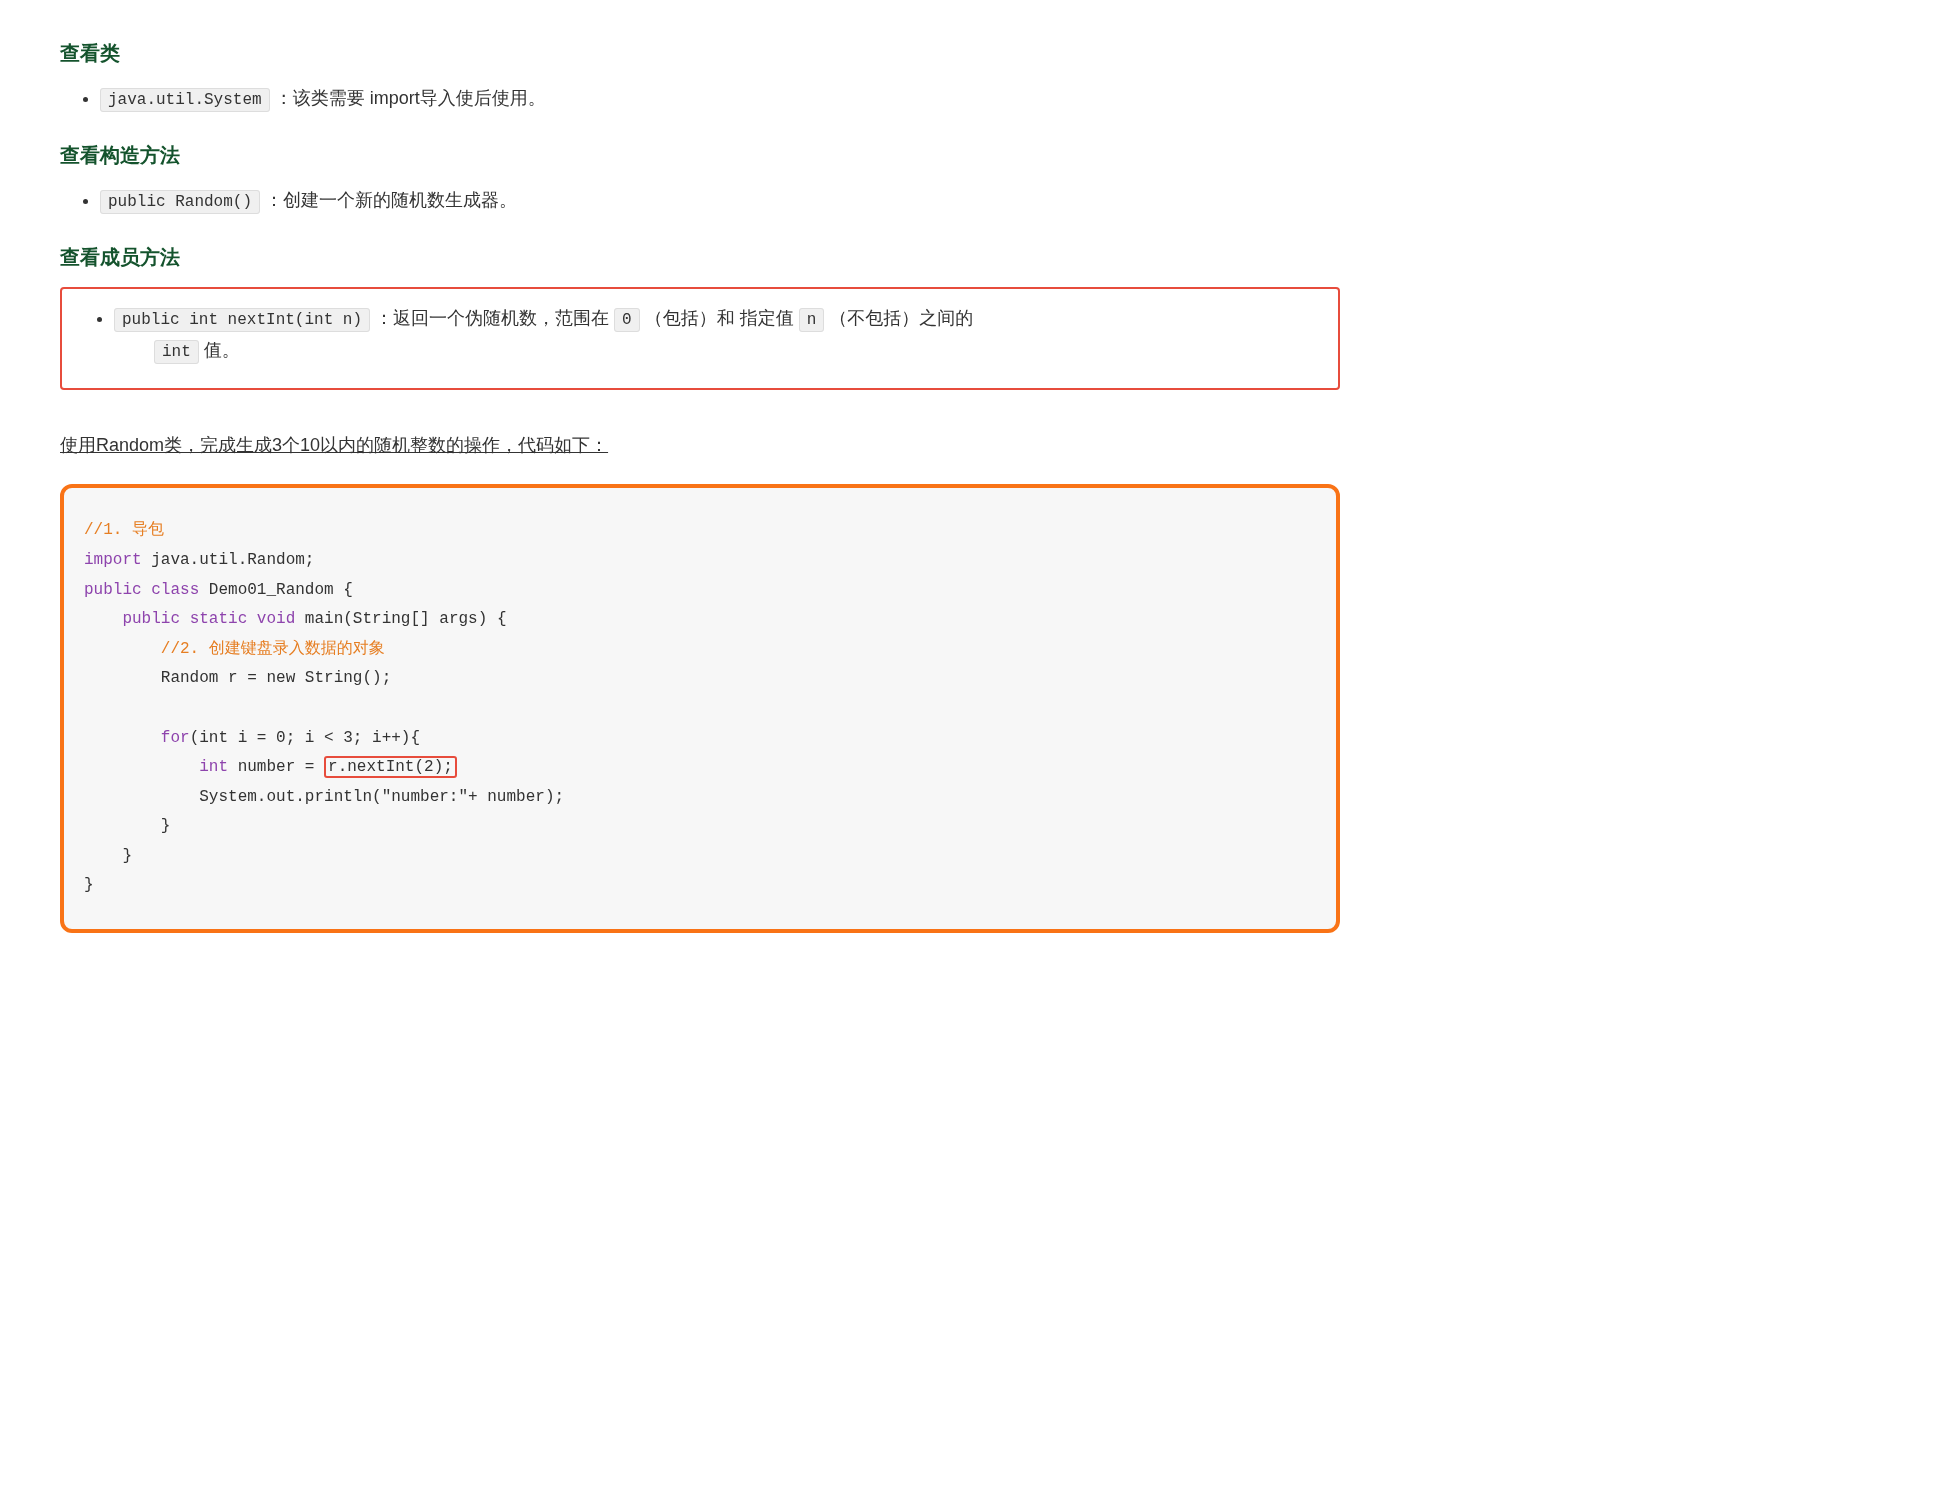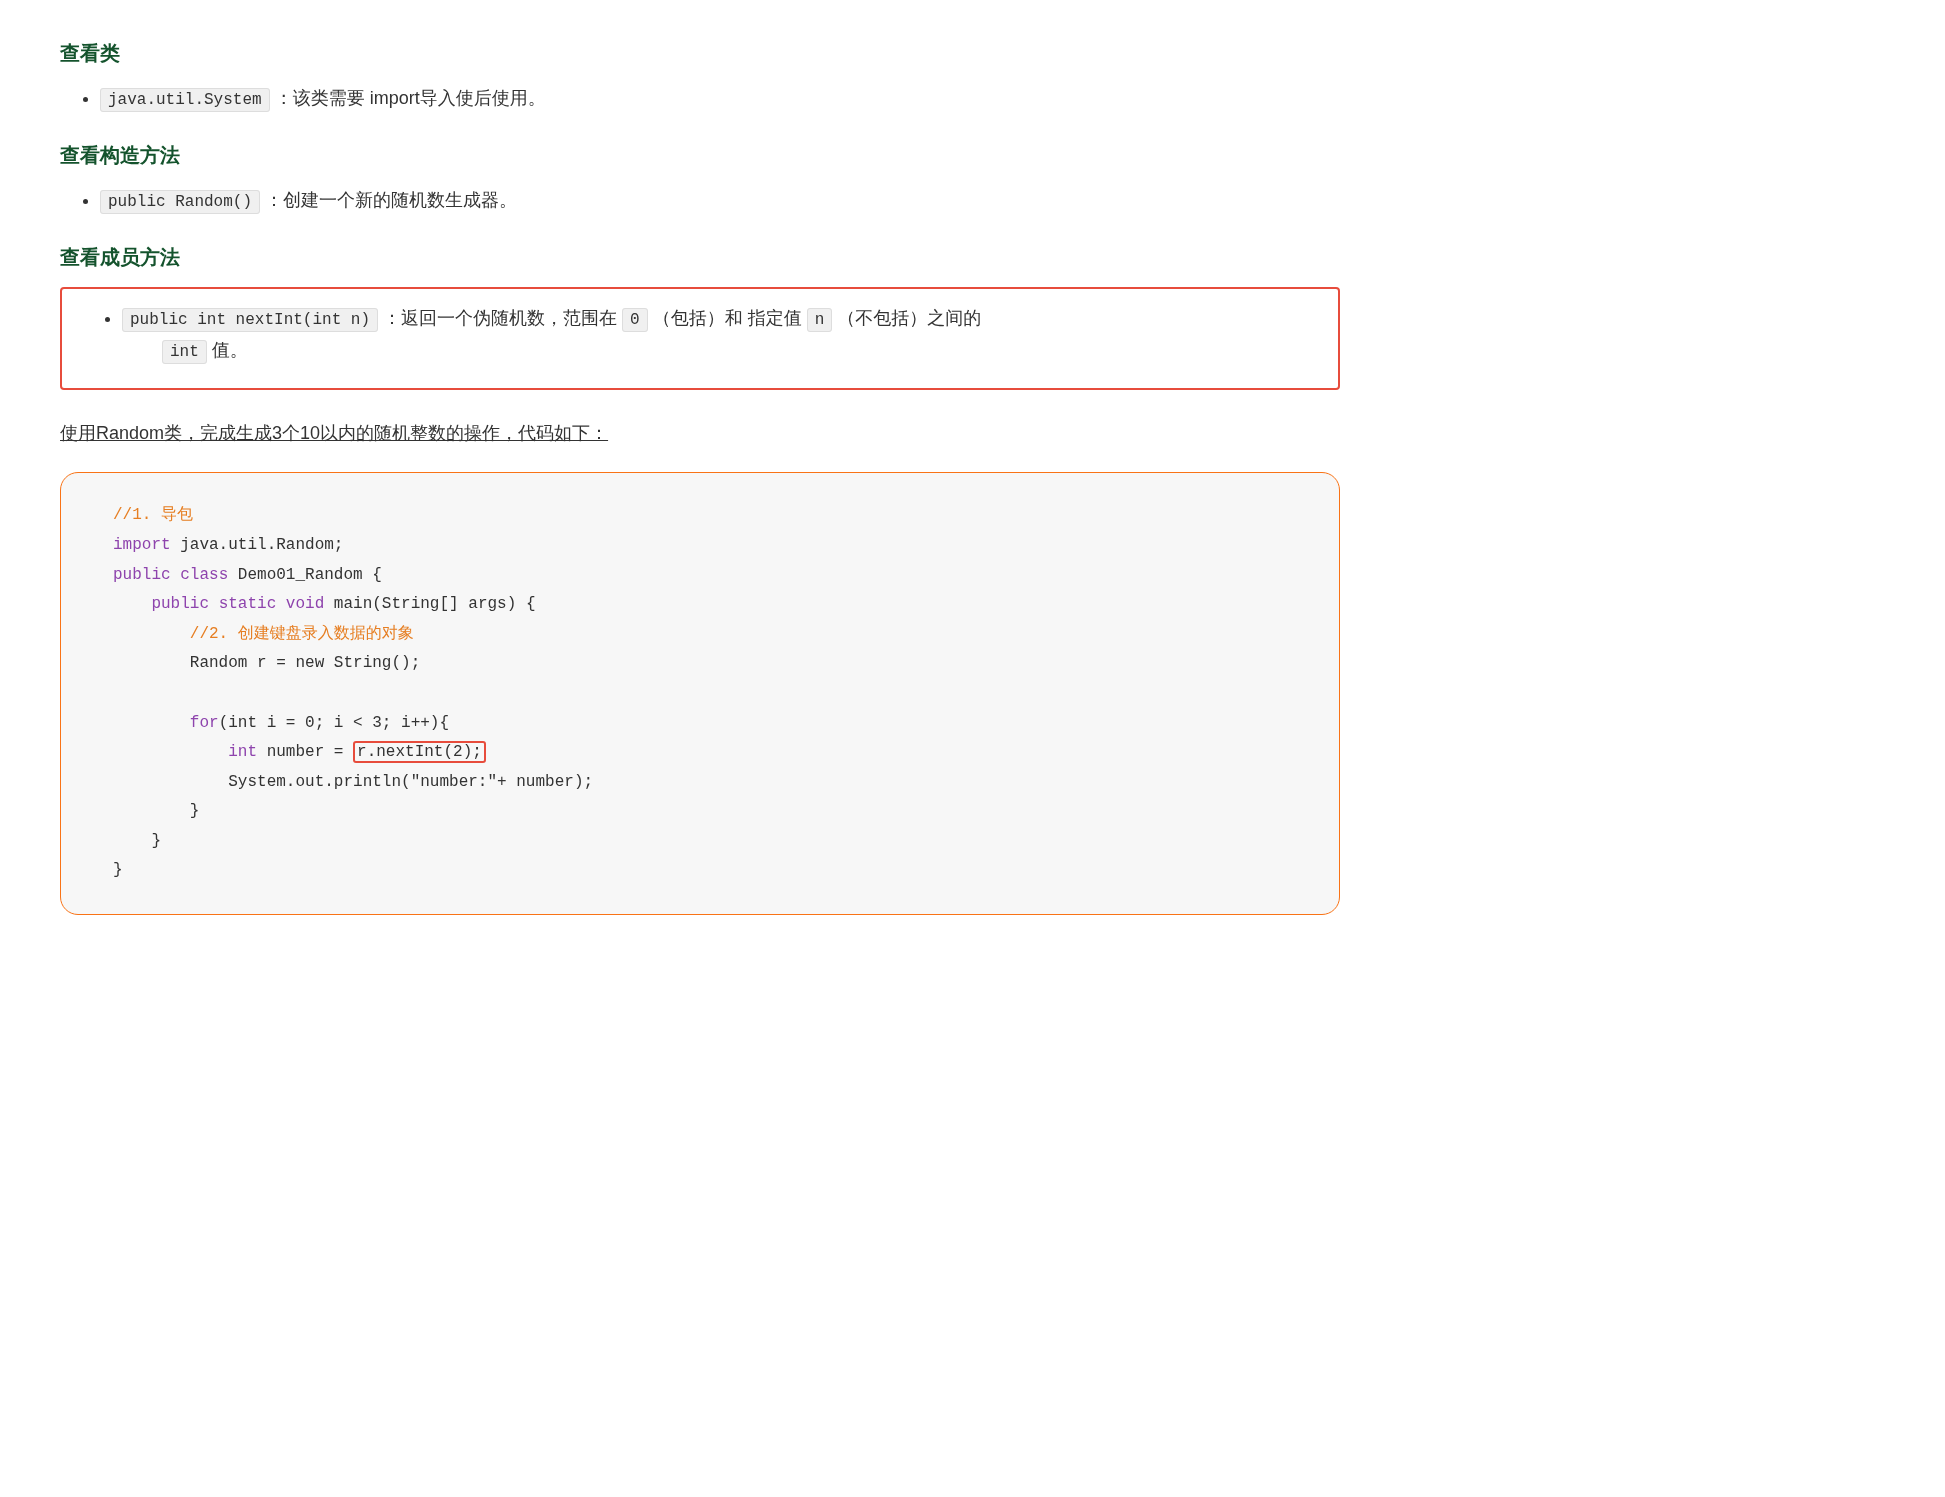--- a/index.html
+++ b/index.html
@@ -44,44 +44,44 @@
       font-size: 16px;
     }
 
     .section {
       margin-bottom: 28px;
     }
 
     .highlight-box {
       border: 2px solid #e74c3c;
       border-radius: 4px;
-      padding: 14px 20px;
-      margin-bottom: 28px;
+      padding: 14px 12px;
+      margin-bottom: 40px;
     }
 
     .highlight-box ul {
       margin-bottom: 0;
     }
 
     .highlight-box li {
       margin-bottom: 8px;
     }
 
     .desc-text {
       margin-bottom: 24px;
       font-size: 18px;
       line-height: 1.7;
       text-decoration: underline;
     }
 
     .code-block {
       background: #f7f7f7;
-      border: 1px solid #f97316;
-      border-radius: 18px;
-      padding: 28px 52px;
+      border: 4px solid #f97316;
+      border-radius: 12px;
+      padding: 28px 20px;
       font-family: "Courier New", Courier, monospace;
       font-size: 16px;
       line-height: 1.85;
     }
 
     .code-line {
       display: block;
       white-space: pre;
     }
 

